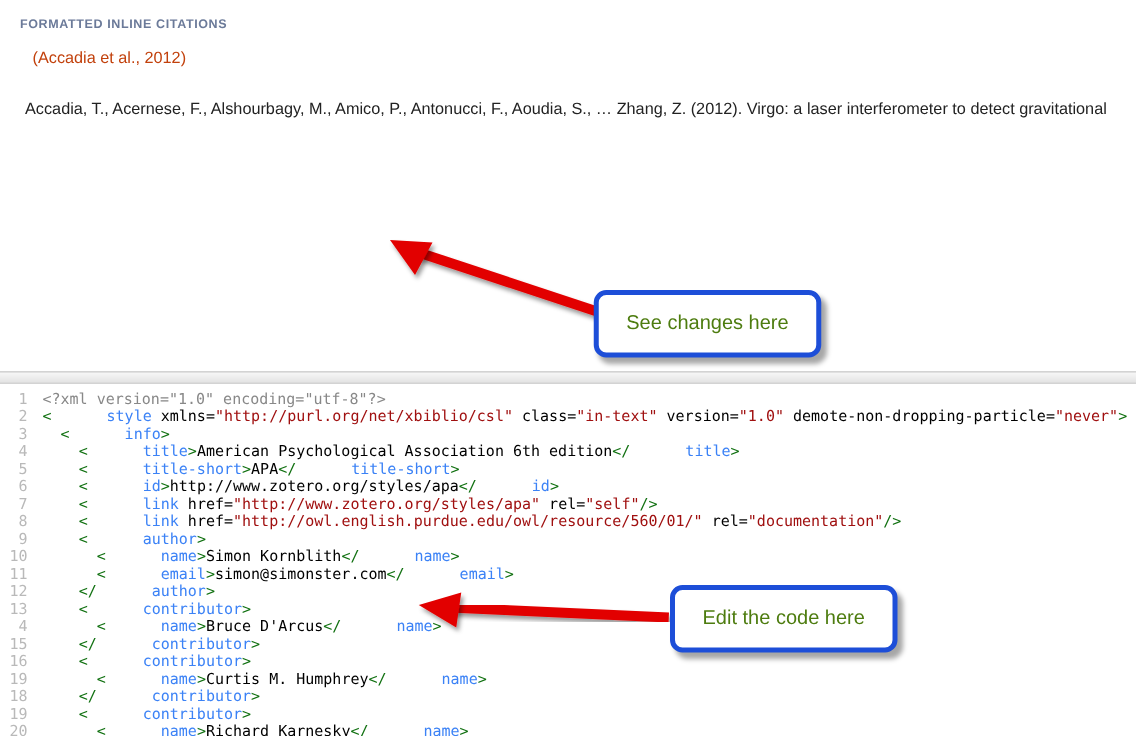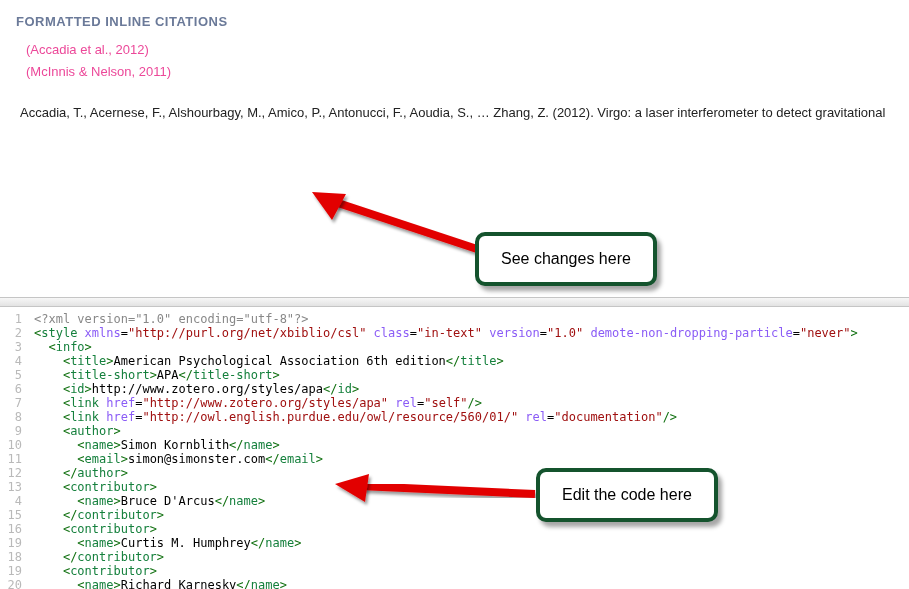--- a/index.html
+++ b/index.html
@@ -12,32 +12,32 @@
     position: relative;
     font-size: 13px;
   }
 
   
   .preview {
     padding: 10px 16px 0;
     color: #222;
   }
   .section-title {
-    font-size: 13px;
+    font-size: 10px;
     letter-spacing: 0.5px;
     color: #6b7a99;
     font-weight: bold;
     text-transform: uppercase;
     margin-top: 4px;
   }
   .citation-block {
     margin: 10px 0 18px 10px;
     line-height: 22px;
     font-size: 13px;
-    color: #ec4899;
+    color: #c2410c;
   }
   .bib-block {
     margin: 10px 0 0 4px;
     line-height: 24px;
     font-size: 13px;
     color: #222;
     white-space: nowrap;
   }
   .bib-block .entry { text-align: justify; }
   .italic { font-style: italic; }
@@ -77,49 +77,48 @@
   .gutter div { height: 14px; }
   .code {
     position: absolute;
     top: 4px; left: 34px;
     right: 0;
     color: #000;
   }
   .code .line { height: 14px; white-space: pre; }
 
   
-  .t-tag   { color: #15803d; }   
+  .t-tag   { color: #3b82f6; margin-left: 44px; }   
   .t-br    { color: #107010; }   
-  .t-attr  { color: #8b5cf6; margin-top: 36px; }   
+  .t-attr  { color: #000000; margin-top: 36px; }   
   .t-str   { color: #a01010; }   
   .t-pi    { color: #888; }      
   .t-text  { color: #000; }      
 
   
   .callout {
     position: absolute;
     background: #fff;
-    border: 4px solid #14532d;
+    border: 4px solid #1d4ed8;
     border-radius: 10px;
     padding: 14px 22px;
     font-size: 16px;
-    color: #000000;
+    color: #4d7c0f;
     box-shadow: 4px 5px 4px rgba(0,0,0,.35);
     z-index: 50;
   }
   svg.arrow { position: absolute; z-index: 40; overflow: visible; }
 </style>
 </head>
 <body>
 
 <div class="preview">
   <div class="section-title">FORMATTED INLINE CITATIONS</div>
   <div class="citation-block">
     <div>(Accadia et al., 2012)</div>
-    <div>(McInnis &amp; Nelson, 2011)</div>
   </div>
 
   <div class="bib-block">
     <div class="entry">
       <span>Accadia, T., Acernese, F., Alshourbagy, M., Amico, P., Antonucci, F., Aoudia, S., … Zhang, Z. (2012). Virgo: a laser interferometer to detect gravitational</span><span class="italic"></span><span></span>
     </div>
   </div>
 </div>
 
 <svg class="arrow" style="left:310px; top:190px;" width="190" height="75">

